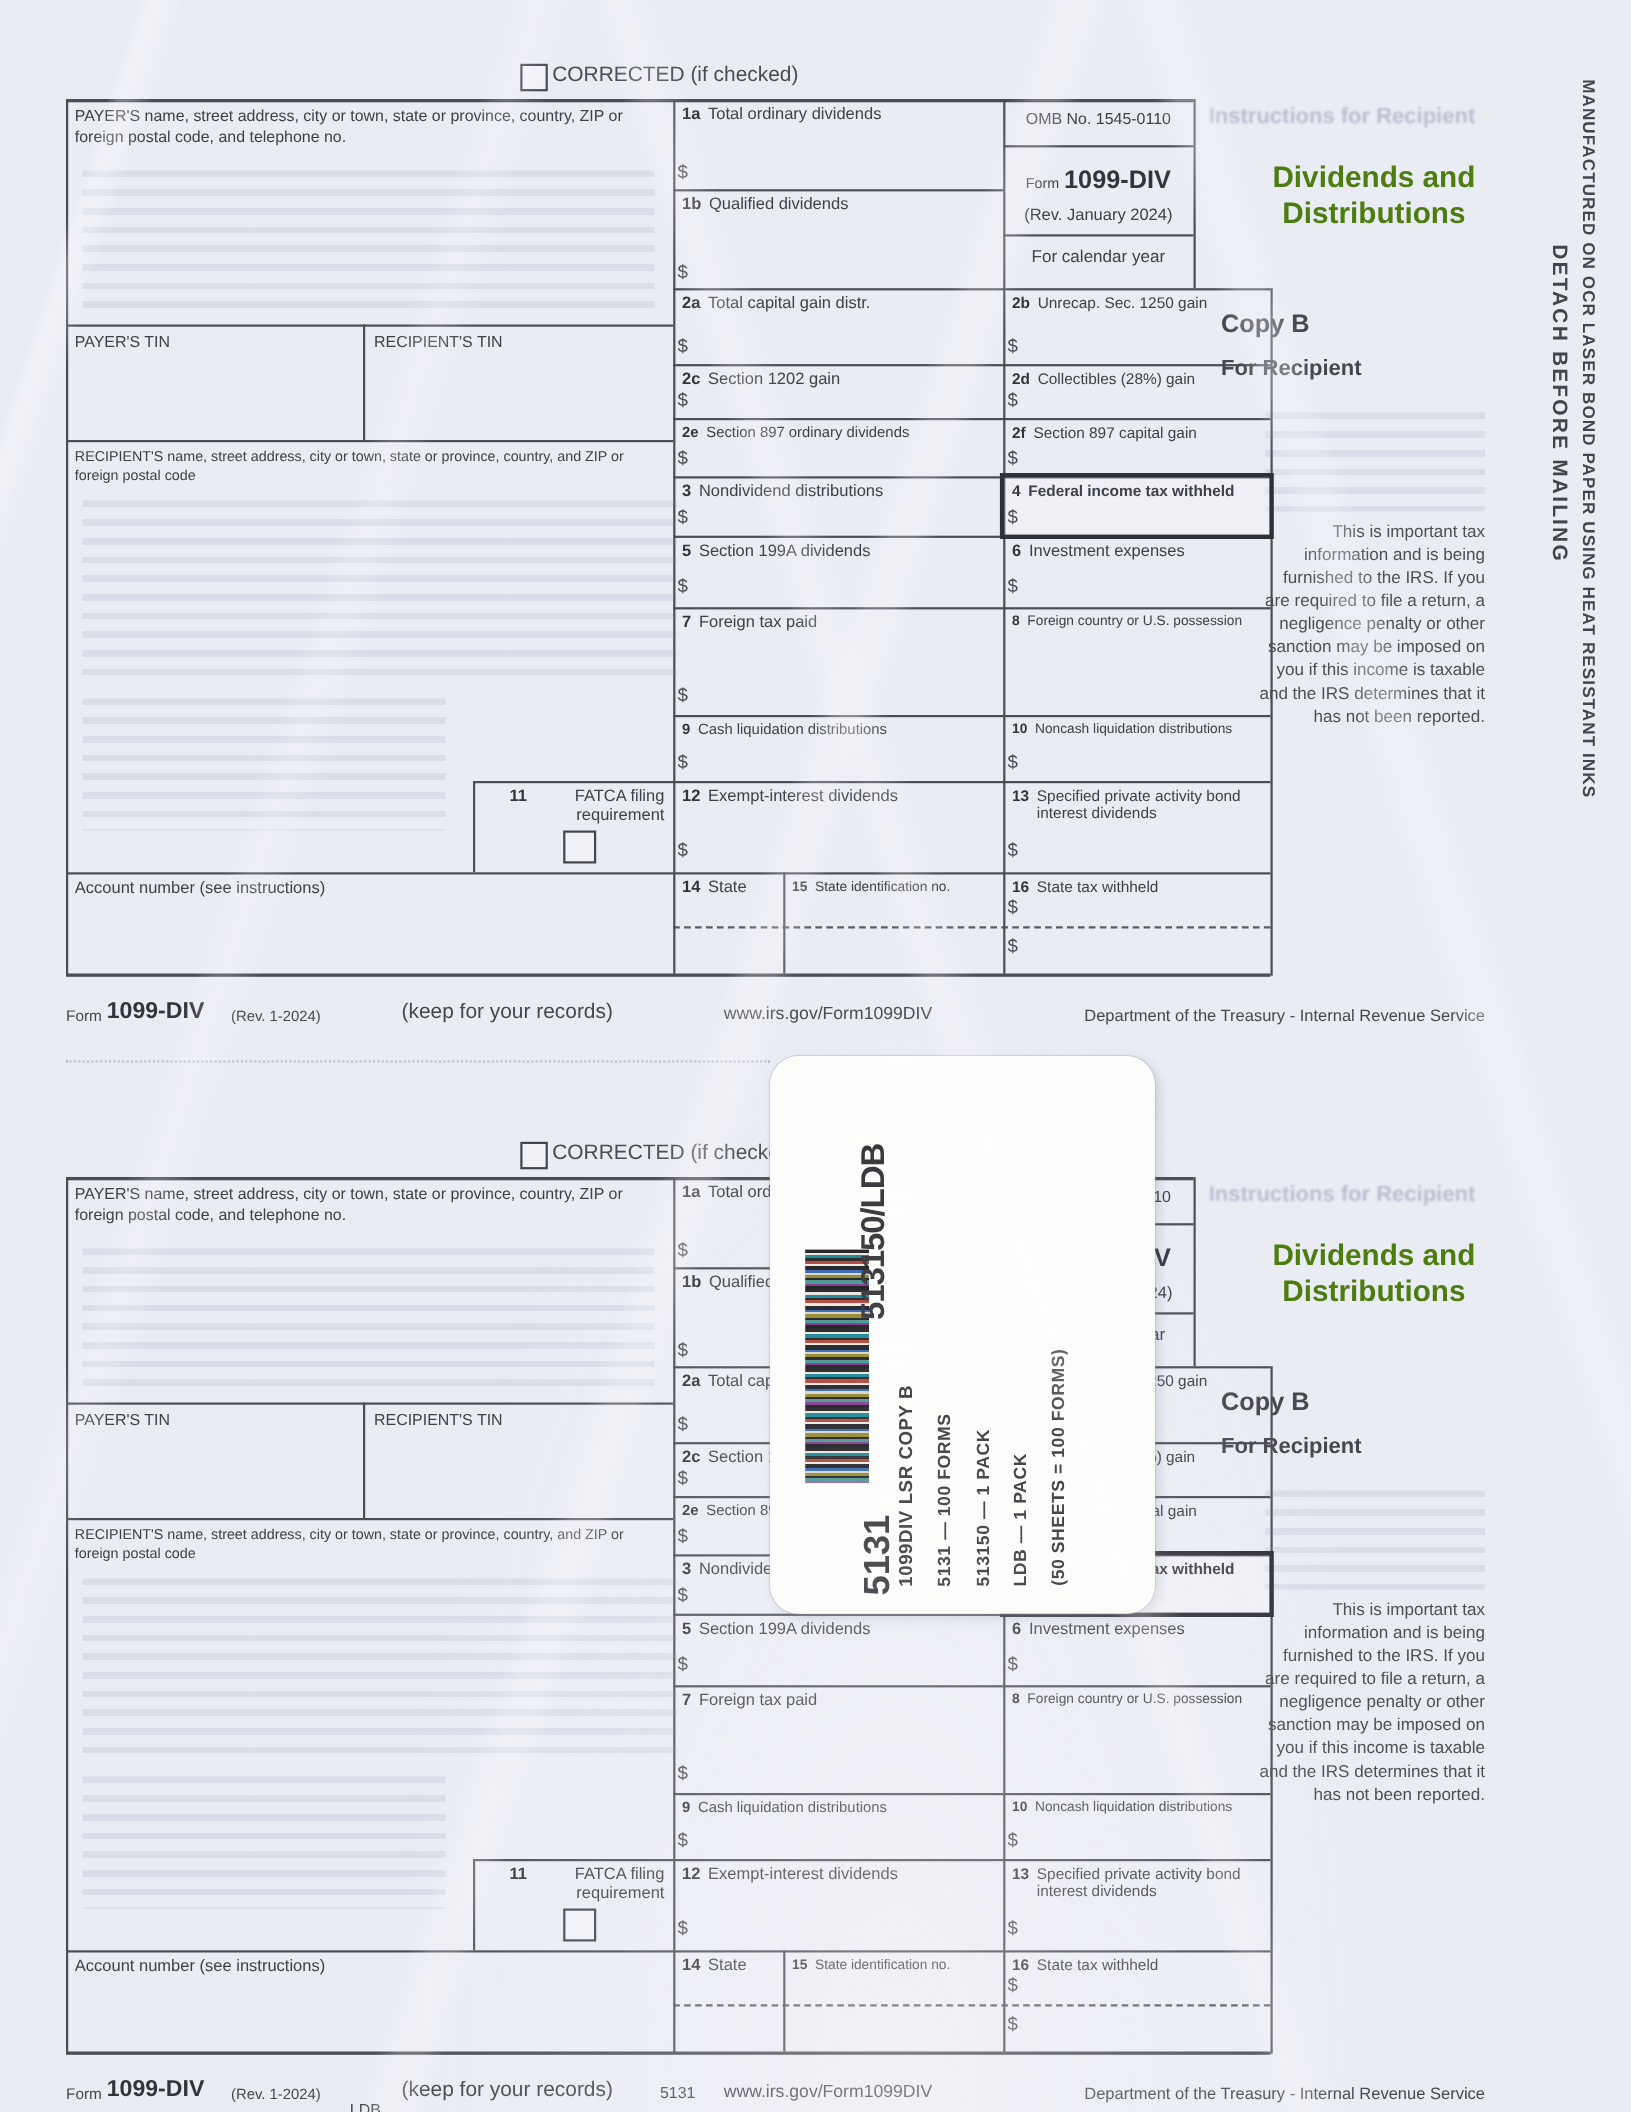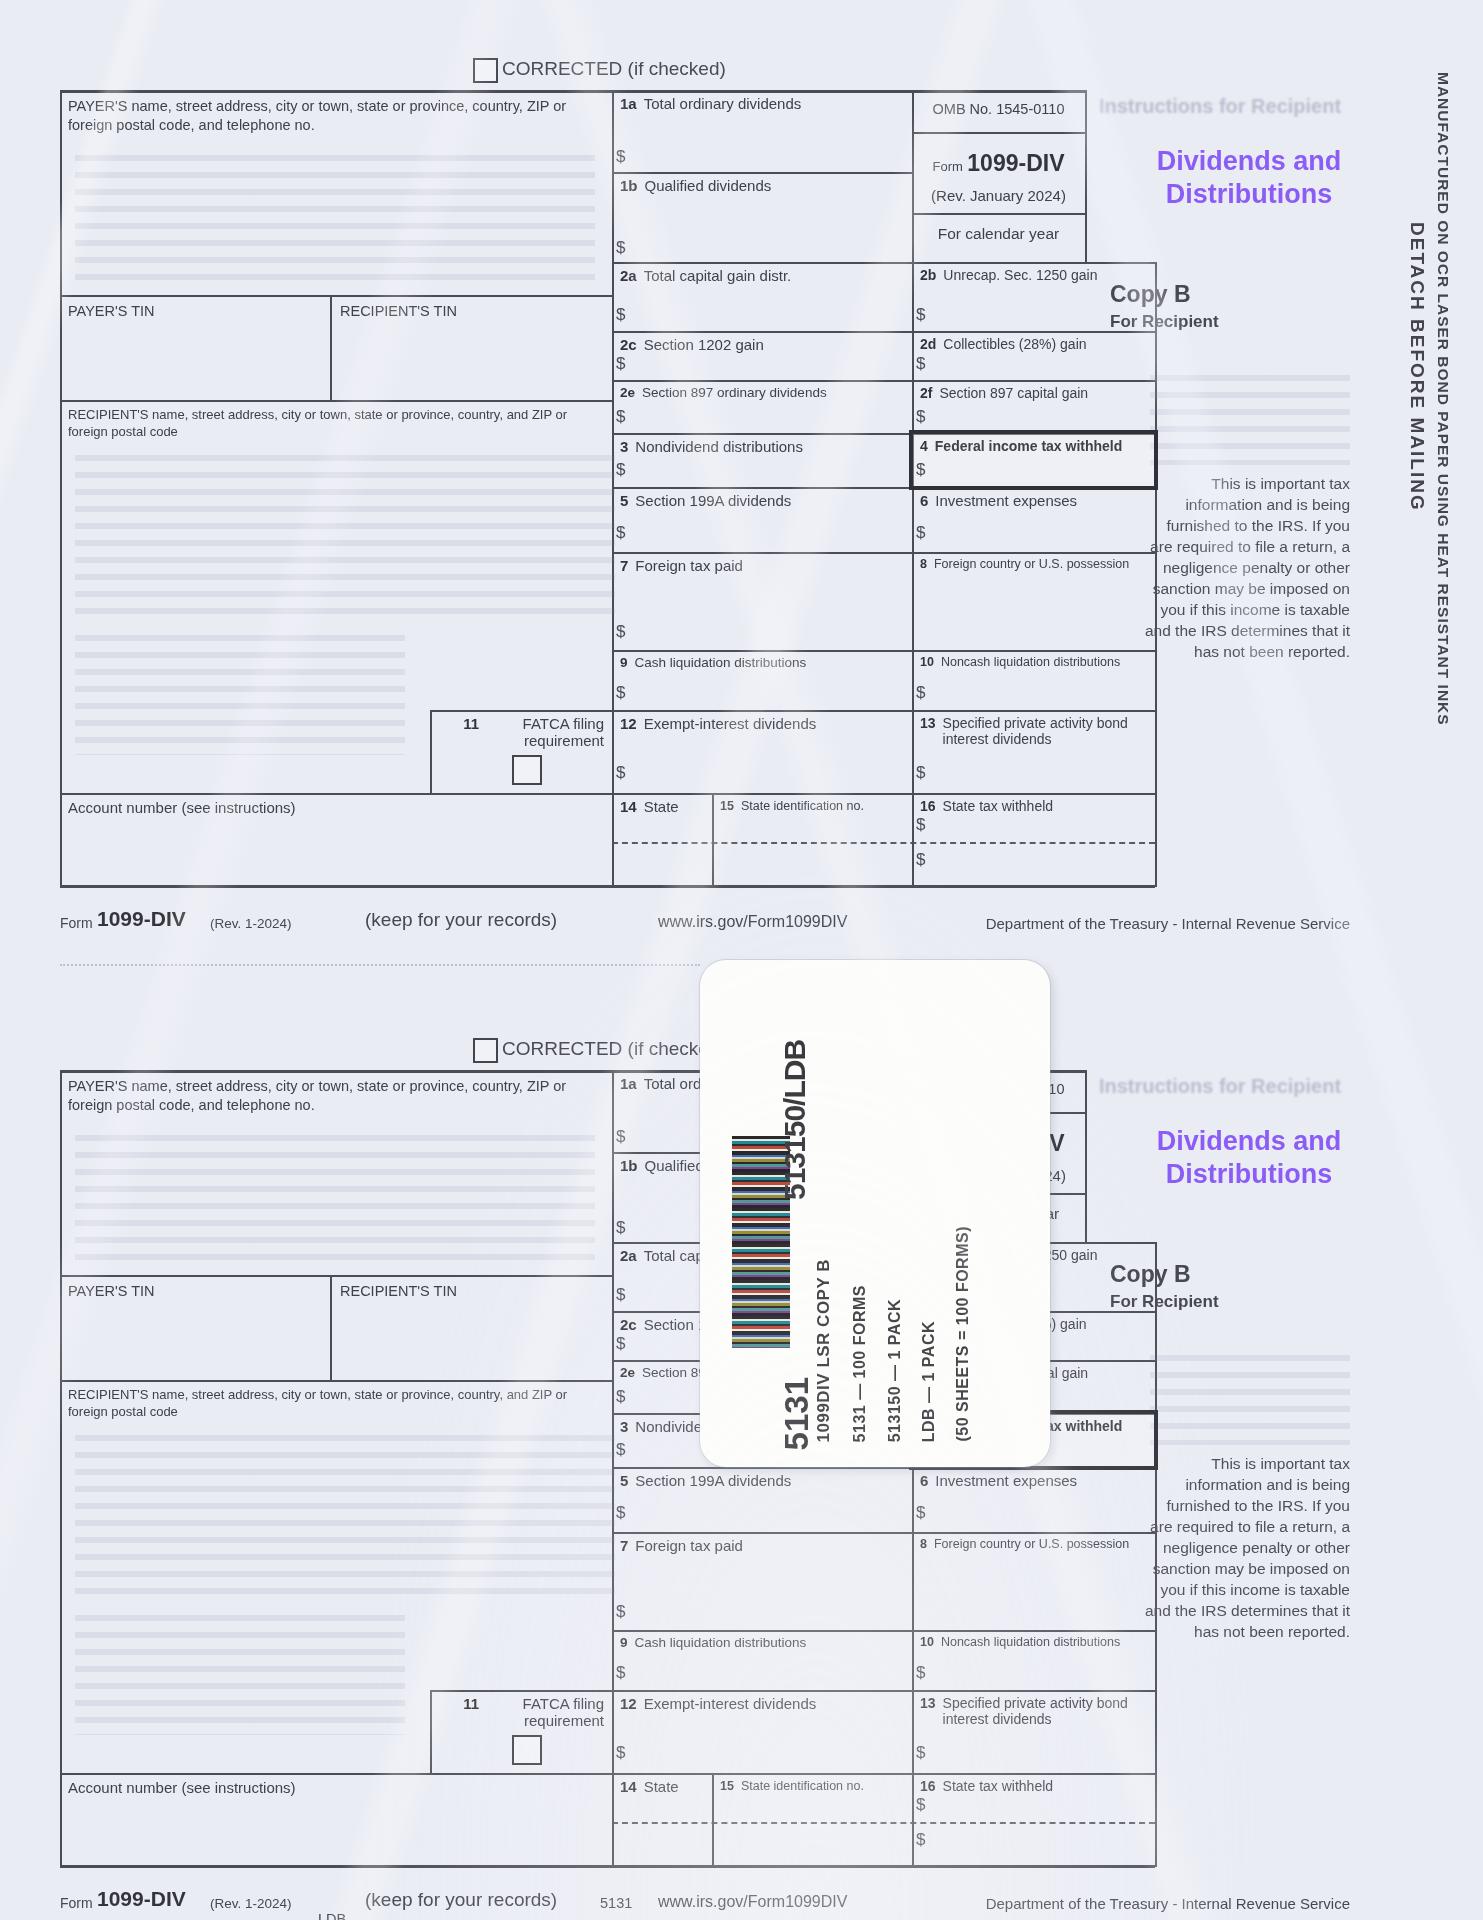--- a/index.html
+++ b/index.html
@@ -12,24 +12,24 @@
   .form{position:absolute;left:60px;width:1310px;height:895px;}
   .hline{position:absolute;height:2px;background:#4b4c55;}
   .vline{position:absolute;width:2px;background:#4b4c55;}
   .dashed{height:0;background:none;border-top:2px dashed #5a5b64;}
   .lbl{position:absolute;display:flex;gap:7px;align-items:flex-start;font-size:15px;color:#3f4049;line-height:1.15;}
   .bn{font-weight:bold;color:#34353c;}
   .dollar{position:absolute;font-size:17px;color:#4b4c55;}
   .cb{position:absolute;border:2px solid #43444c;background:rgba(255,255,255,.35);}
   .blocklbl{position:absolute;font-size:14.5px;color:#3f4049;line-height:1.3;}
   .ombcell{position:absolute;left:852px;width:173px;text-align:center;color:#3f4049;}
-  .heading{position:absolute;left:1075px;top:90px;width:228px;text-align:center;font-weight:bold;font-size:27px;line-height:33px;color:#8b5cf6;}
+  .heading{position:absolute;left:1075px;top:90px;width:228px;text-align:center;font-weight:bold;font-size:27px;line-height:33px;color:#4d7c0f;}
   .copyblk{position:absolute;left:1050px;top:226px;width:240px;text-align:left;color:#46474f;}
   .copyb{font-size:23px;font-weight:bold;}
-  .forrec{font-size:17px;font-weight:bold;margin-top:4px;}
+  .forrec{font-size:20px;font-weight:bold;margin-top:16px;}
   .important{position:absolute;left:1083px;top:418px;width:207px;text-align:right;font-size:15.5px;line-height:21px;color:#4d4e57;}
   .ghost-h{position:absolute;left:1030px;top:40px;width:260px;text-align:center;font-size:20px;font-weight:bold;color:#99a0b6;filter:blur(1px);opacity:.6;}
   .ghost{position:absolute;background:repeating-linear-gradient(180deg,rgba(118,126,152,.13) 0 6px,rgba(118,126,152,0) 6px 17px);filter:blur(.6px);}
   .footer{position:absolute;top:852px;left:0;width:1300px;height:34px;font-size:15px;color:#46474f;}
   .footer span{position:absolute;white-space:nowrap;}
   .v-text{position:absolute;writing-mode:vertical-rl;color:#43444c;white-space:nowrap;}
   .box4{position:absolute;left:849px;top:375px;width:249px;height:60px;border:4px solid #2f3038;box-sizing:border-box;background:rgba(250,250,253,.25);}
   .sticker{position:absolute;left:700px;top:960px;width:350px;height:507px;background:#fcfcfa;border-radius:26px;
            box-shadow:0 0 0 1px rgba(150,155,170,.3), 3px 4px 10px rgba(90,95,115,.2);z-index:5;}
   .vert{writing-mode:vertical-rl;transform:rotate(180deg);position:absolute;white-space:nowrap;color:#2c2c31;}

